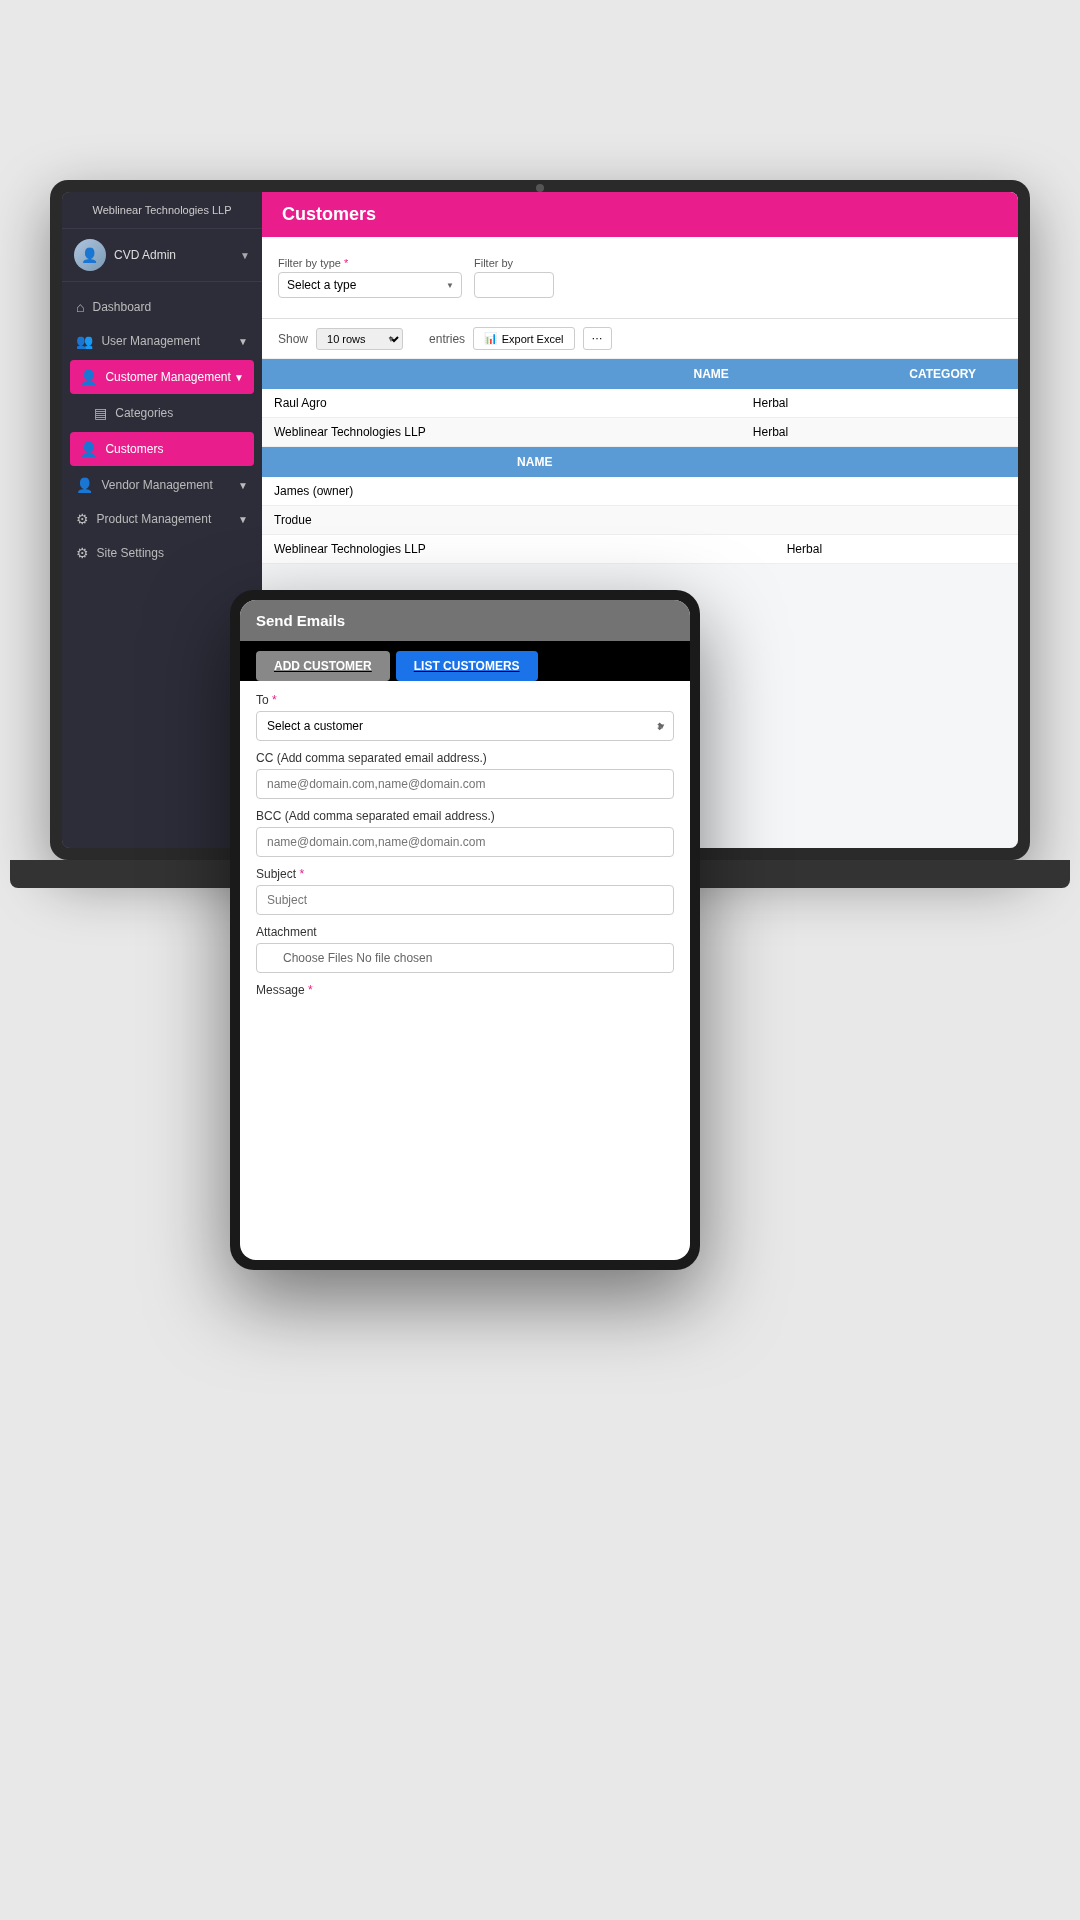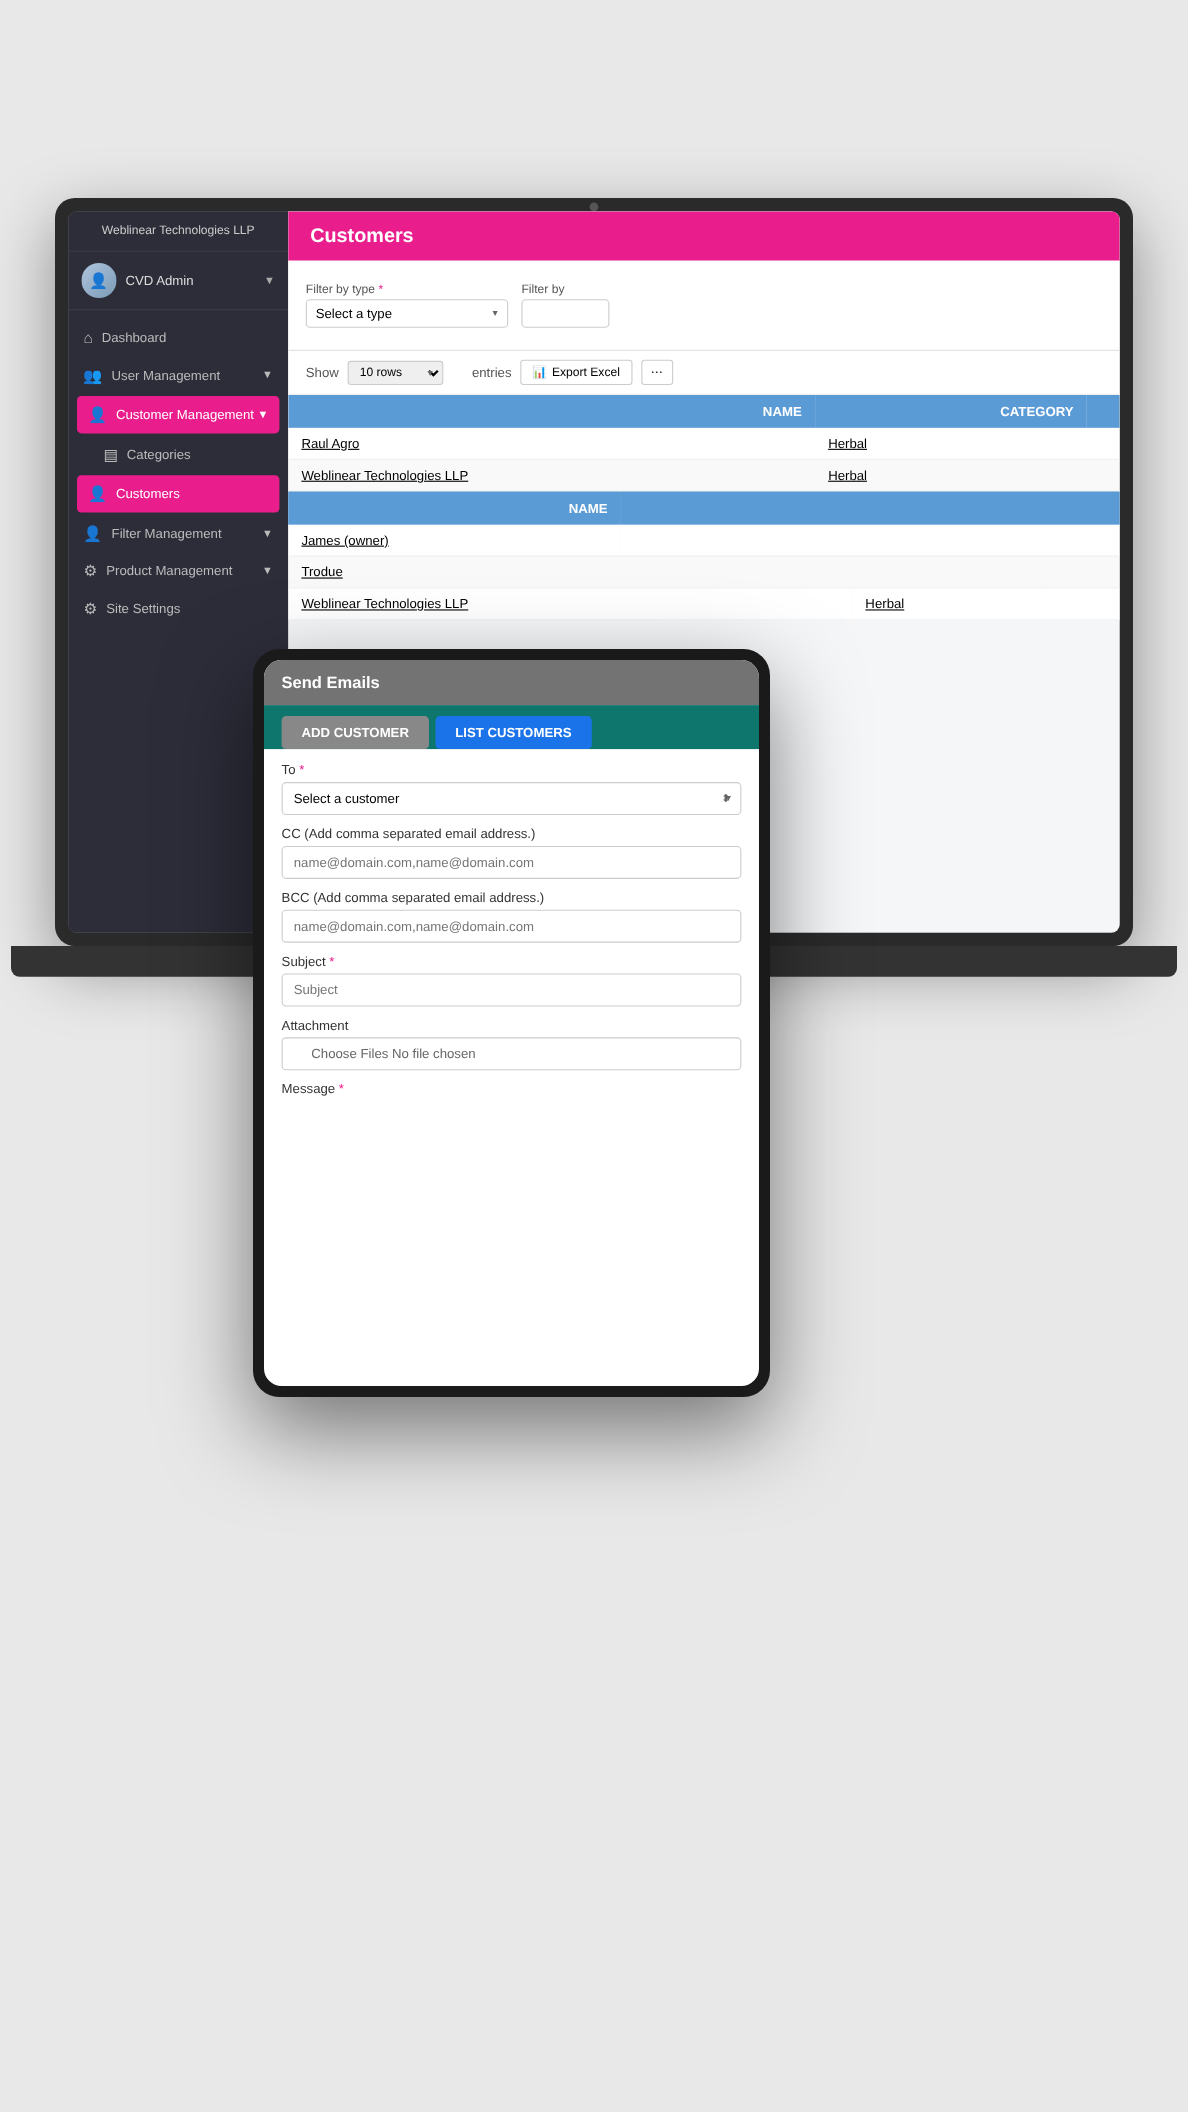--- a/index.html
+++ b/index.html
@@ -238,21 +238,20 @@
       color: #fff;
       padding: 8px 12px;
       text-align: right;
       font-size: 12px;
     }
     .data-table td {
       padding: 7px 12px;
       border-bottom: 1px solid #eee;
       background: #fff;
       font-size: 12px;
-      text-decoration: underline;
     }
     .data-table tr:nth-child(even) td { background: #f9f9f9; }
     .overlay-row {
       background: #5b9bd5 !important;
     }
 
     
     .tablet-outer {
       position: absolute;
       top: 590px;
@@ -278,21 +277,22 @@
       background: #737373;
       padding: 12px 16px;
       color: #fff;
       font-size: 15px;
       font-weight: bold;
     }
     .tablet-tabs {
       display: flex;
       padding: 10px 16px 0;
       gap: 6px;
-      background: #0f766e;
+      background: #000000;
+      text-decoration: underline;
     }
     .tab-btn {
       padding: 8px 18px;
       border-radius: 4px;
       font-size: 12px;
       font-weight: bold;
       cursor: pointer;
       border: none;
     }
     .tab-btn.grey {
@@ -380,21 +380,21 @@
         <div class="nav-item" style="padding-left: 32px;">
           <span class="nav-icon">▤</span>
           <span>Categories</span>
         </div>
         <div class="nav-item active">
           <span class="nav-icon">👤</span>
           <span>Customers</span>
         </div>
         <div class="nav-item">
           <span class="nav-icon">👤</span>
-          <span>Filter Management</span>
+          <span>Vendor Management</span>
           <span class="nav-chevron">▼</span>
         </div>
         <div class="nav-item">
           <span class="nav-icon">⚙</span>
           <span>Product Management</span>
           <span class="nav-chevron">▼</span>
         </div>
         <div class="nav-item">
           <span class="nav-icon">⚙</span>
           <span>Site Settings</span>

